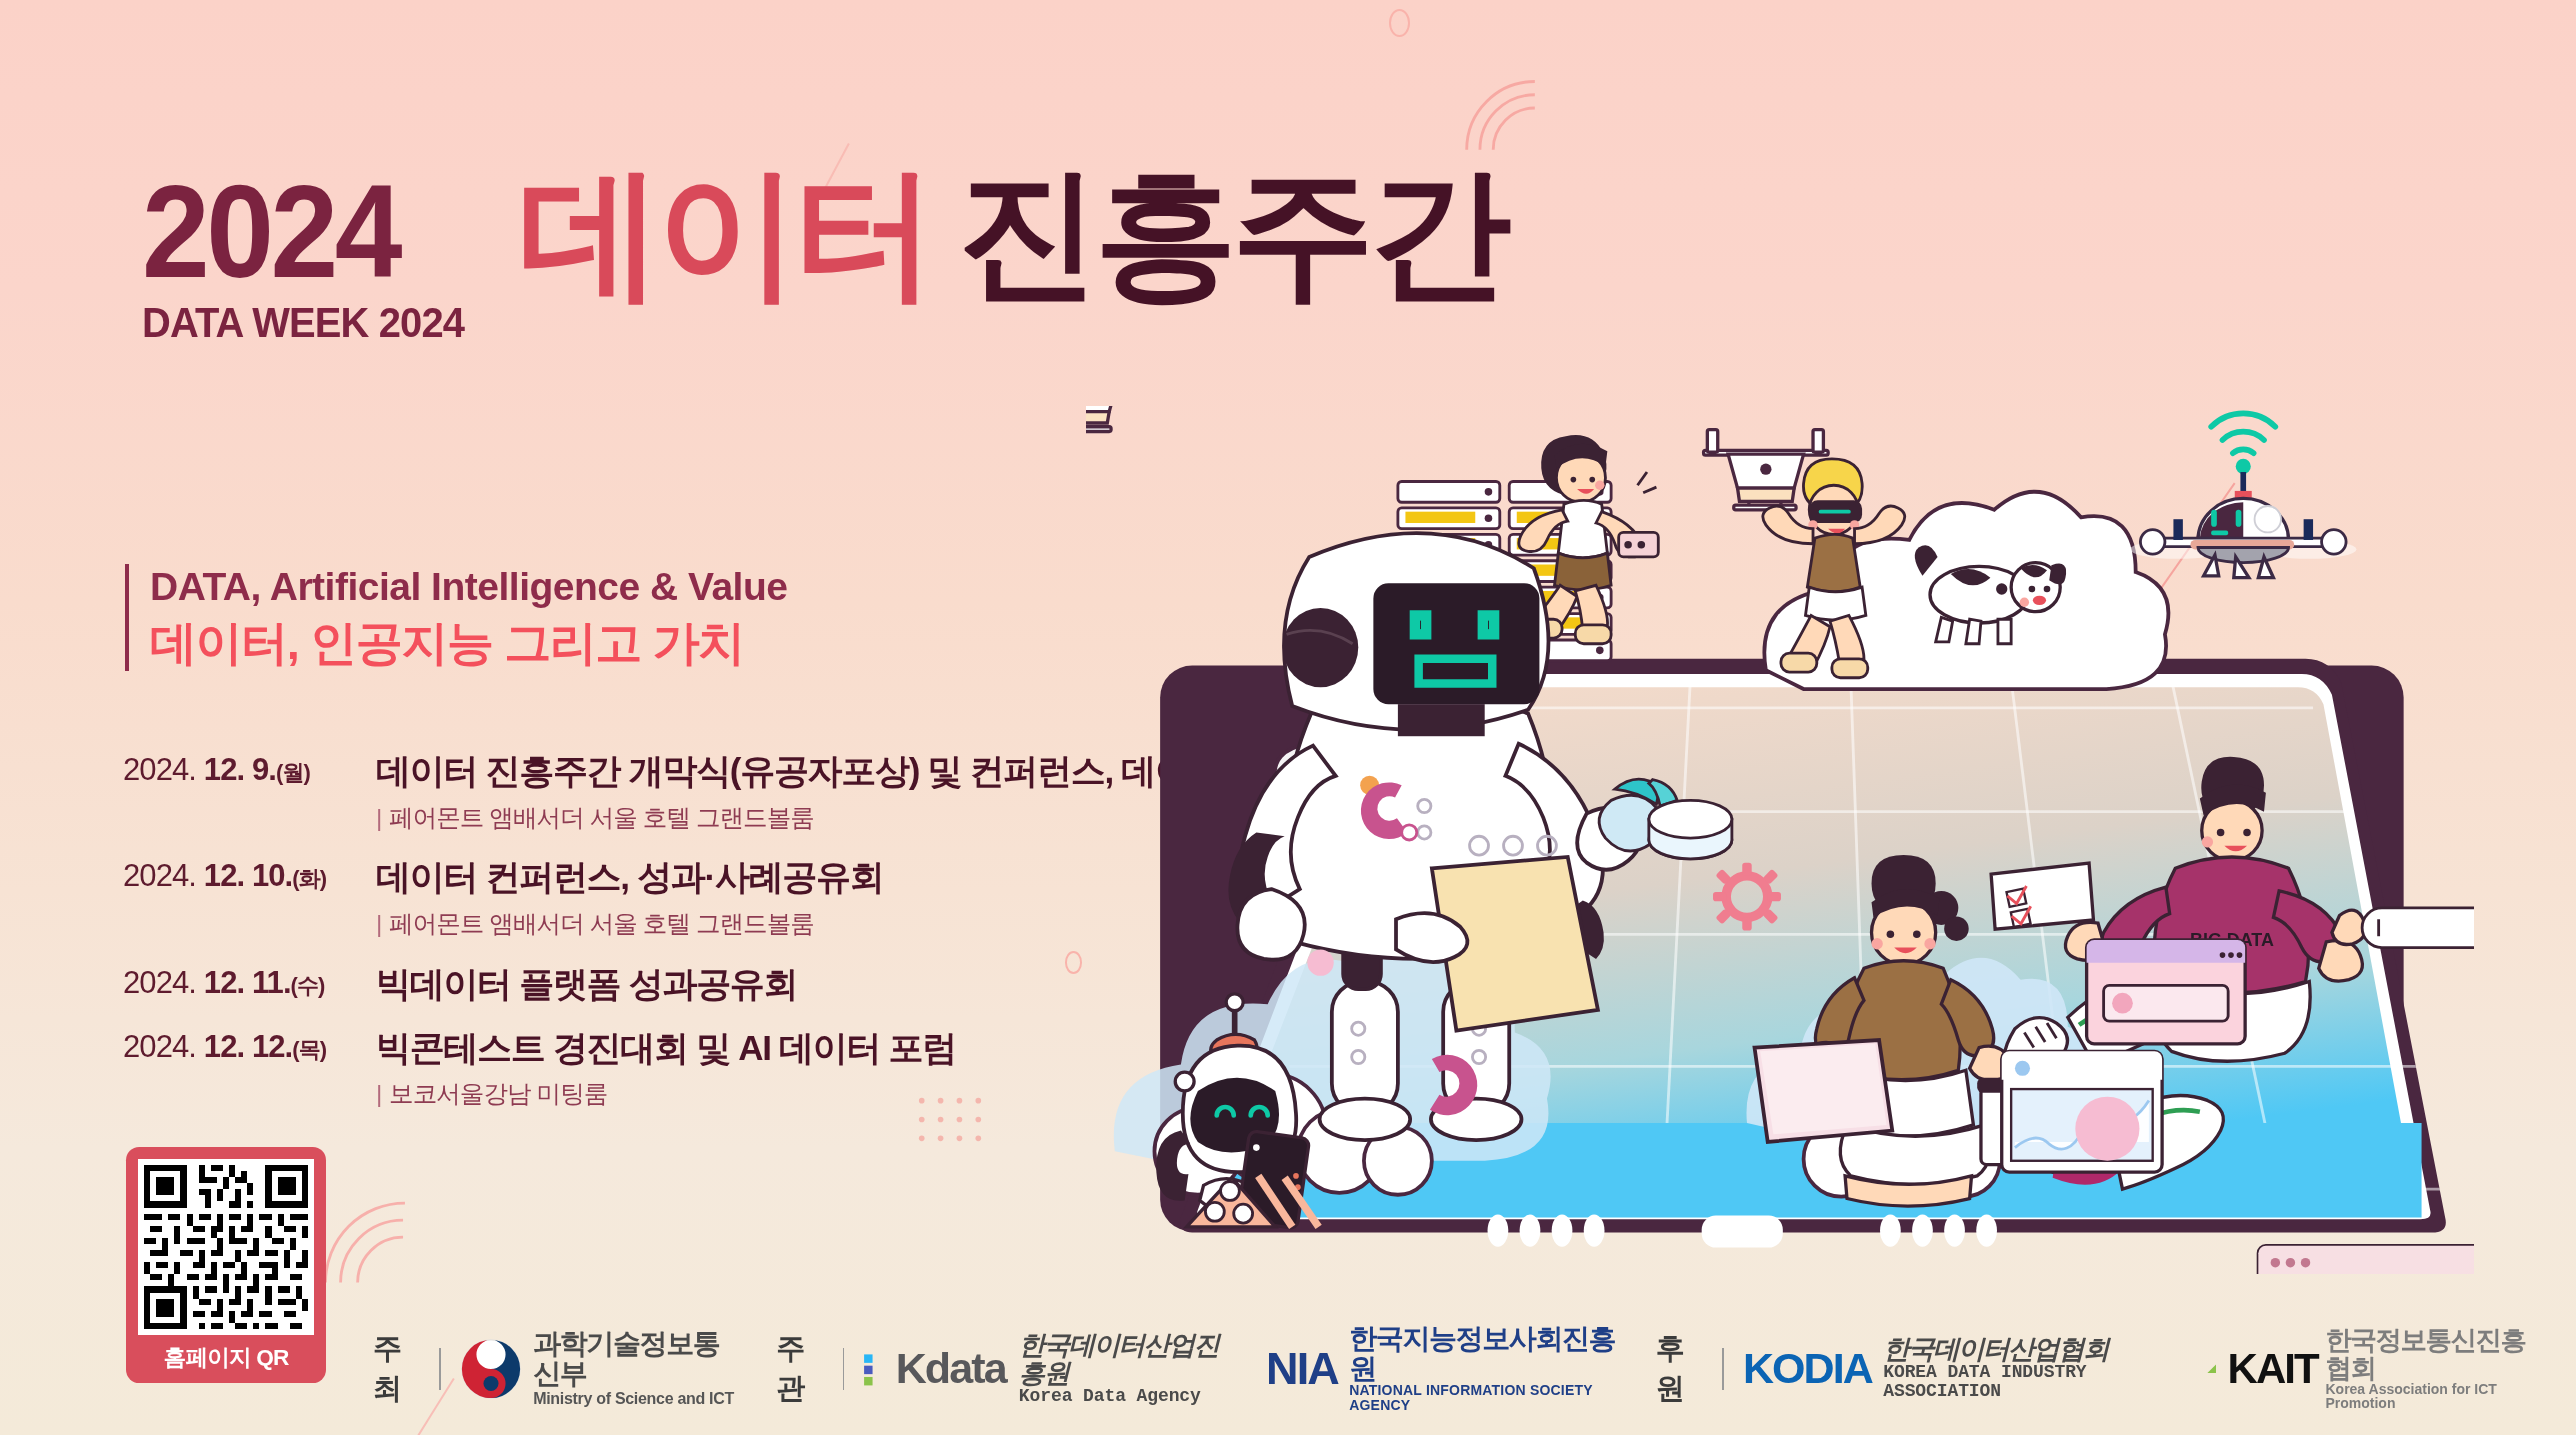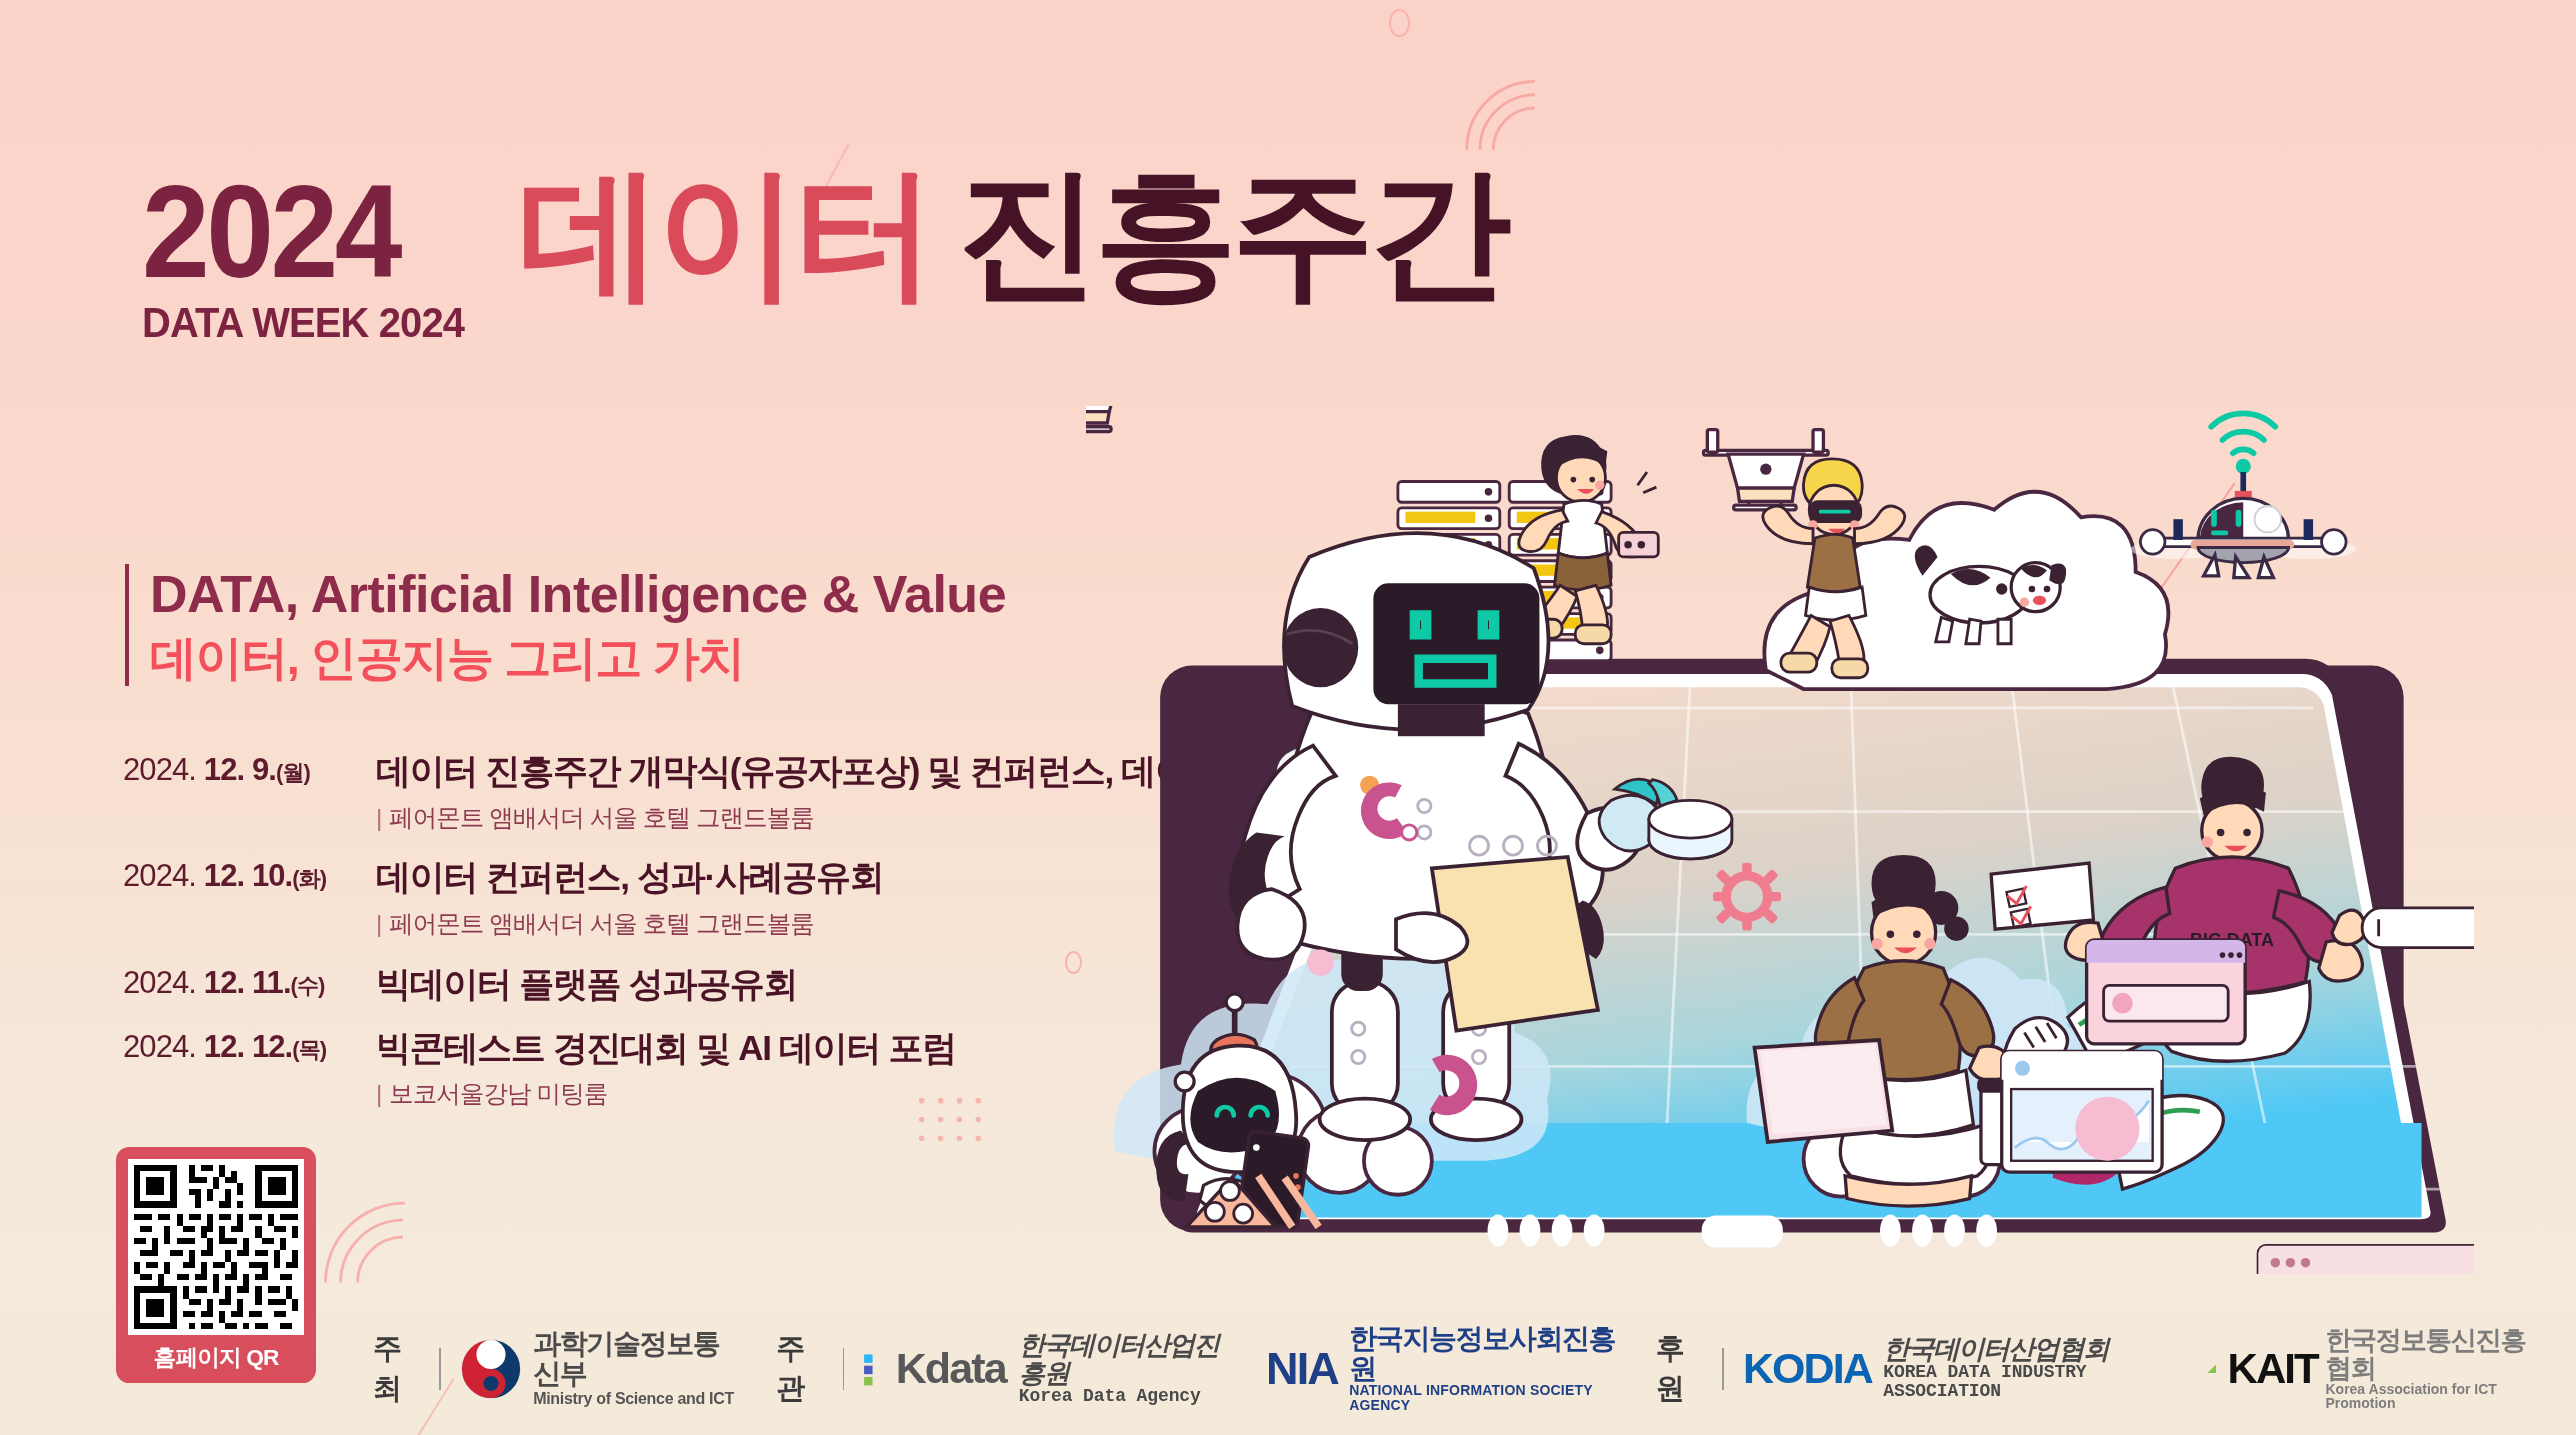--- a/index.html
+++ b/index.html
@@ -51,21 +51,21 @@
     font-size:143px; line-height:1; font-weight:700; color:#451226;
     letter-spacing:-5.7px; margin-left:26px; margin-top:-13.2px;
   }
 
   
   #subtitle {
     position:absolute; left:125px; top:564px;
     padding-left:21px; border-left:4.7px solid #8e2c4b;
   }
   .sub-en {
-    font-size:52px; font-weight:900; color:#8e2c4b;
+    font-size:39px; font-weight:900; color:#8e2c4b;
     letter-spacing:-0.5px; line-height:1.18;
   }
   .sub-kr {
     font-size:47px; font-weight:900; color:#f4505c;
     letter-spacing:-1.4px; line-height:1.22; margin-top:3.8px;
   }
 
   
   #schedule { position:absolute; left:123px; top:750px; width:1180px; }
   .sch-row { display:flex; align-items:flex-start; margin-bottom:22.7px; }
@@ -82,21 +82,21 @@
     letter-spacing:-1.3px; line-height:1.18;
   }
   .sch-venue {
     font-size:24.5px; font-weight:500; color:#8e3b52;
     letter-spacing:-0.9px; margin-top:9.4px;
   }
   .sch-venue .bar { color:#b36a7c; margin-right:7.6px; }
 
   
   #qr-card {
-    position:absolute; left:116px; top:1147px;
+    position:absolute; left:126px; top:1147px;
     width:200px; height:236px; background:#d94e5c;
     border-radius:13.2px; padding:12.3px 12.3px 0 12.3px;
   }
   #qr-img {
     width:176px; height:176px; background:#fff;
     display:block;
   }
   #qr-label {
     color:#fff; font-size:22.7px; font-weight:900;
     text-align:center; letter-spacing:-0.9px; line-height:45px;

